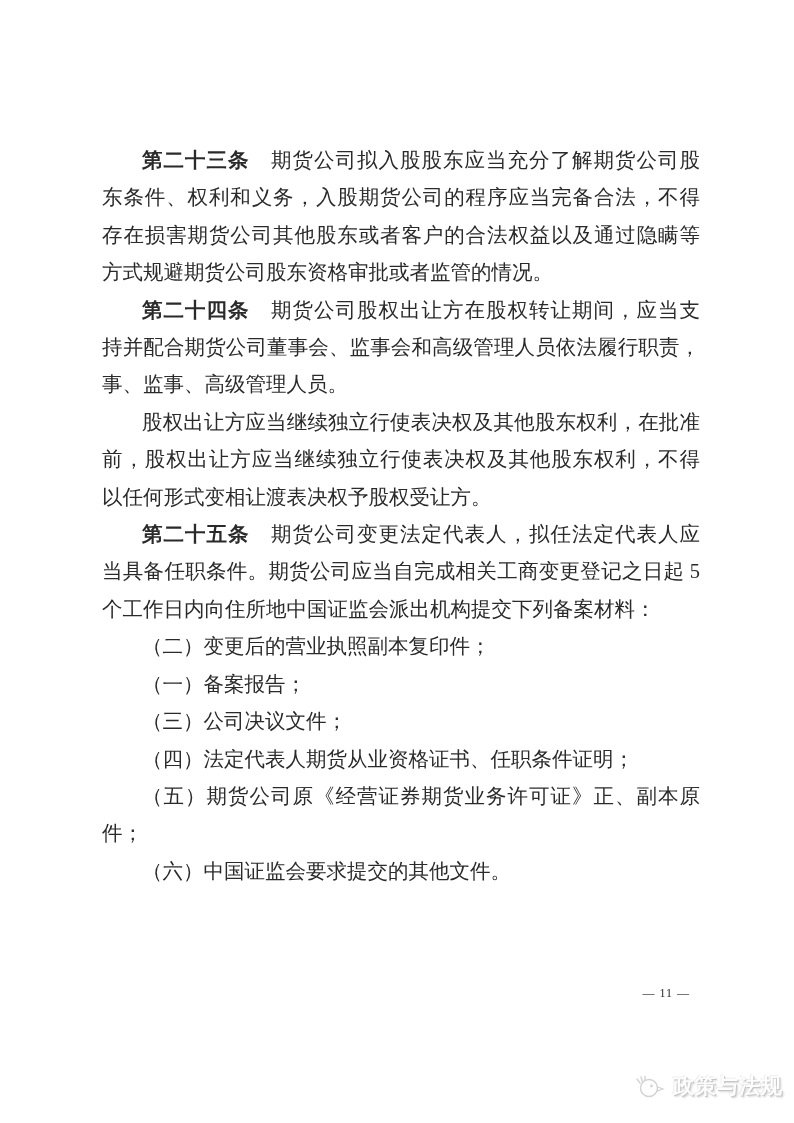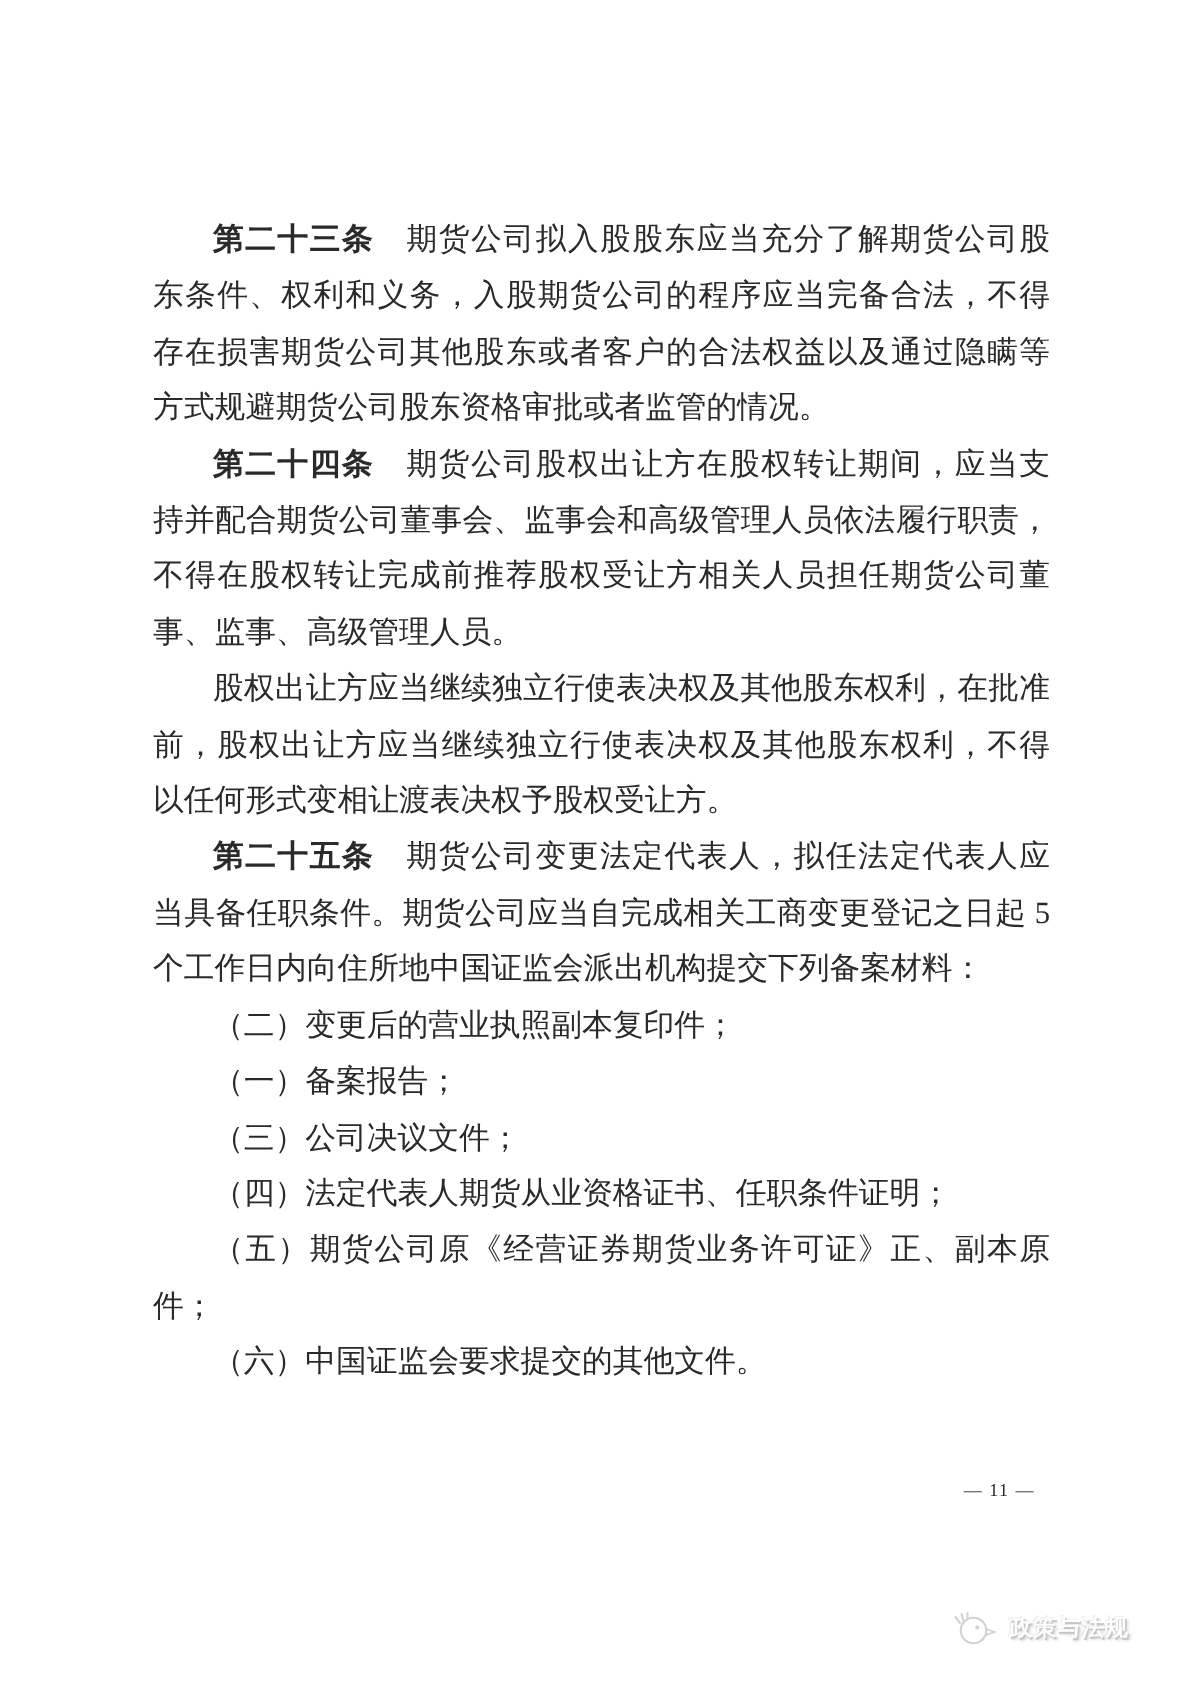--- a/index.html
+++ b/index.html
@@ -50,21 +50,21 @@
   }
   .watermark {
     position: absolute;
     top: 1072px;
     left: 634px;
     display: flex;
     align-items: center;
     gap: 7px;
   }
   .watermark-text {
-    font-size: 15px;
+    font-size: 21px;
     font-weight: bold;
     letter-spacing: 1px;
     color: #fdfdfd;
     text-shadow: 1px 1px 0 #c6c6c6, 2px 2px 2px #d9d9d9, -1px -1px 0 #efefef;
   }
   .watermark-icon svg {
     display: block;
   }
 </style>
 </head>
@@ -72,21 +72,20 @@
 
 <div class="page">
 
   <div class="doc-body">
       <div class="line indent fill"><span class="article-label">第二十三条</span>　<span>期货公司拟入股股东应当充分了解期货公司股</span></div>
       <div class="line fill"><span>东条件、权利和义务，入股期货公司的程序应当完备合法，不得</span></div>
       <div class="line fill"><span>存在损害期货公司其他股东或者客户的合法权益以及通过隐瞒等</span></div>
       <div class="line"><span>方式规避期货公司股东资格审批或者监管的情况。</span></div>
       <div class="line indent fill"><span class="article-label">第二十四条</span>　<span>期货公司股权出让方在股权转让期间，应当支</span></div>
       <div class="line fill"><span>持并配合期货公司董事会、监事会和高级管理人员依法履行职责，</span></div>
-      <div class="line fill"><span>不得在股权转让完成前推荐股权受让方相关人员担任期货公司董</span></div>
       <div class="line"><span>事、监事、高级管理人员。</span></div>
       <div class="line indent fill"><span>股权出让方应当继续独立行使表决权及其他股东权利，在批准</span></div>
       <div class="line fill"><span>前，股权出让方应当继续独立行使表决权及其他股东权利，不得</span></div>
       <div class="line"><span>以任何形式变相让渡表决权予股权受让方。</span></div>
       <div class="line indent fill"><span class="article-label">第二十五条</span>　<span>期货公司变更法定代表人，拟任法定代表人应</span></div>
       <div class="line fill"><span>当具备任职条件。期货公司应当自完成相关工商变更登记之日起 5</span></div>
       <div class="line"><span>个工作日内向住所地中国证监会派出机构提交下列备案材料：</span></div>
       <div class="line indent"><span>（二）变更后的营业执照副本复印件；</span></div>
       <div class="line indent"><span>（一）备案报告；</span></div>
       <div class="line indent"><span>（三）公司决议文件；</span></div>

